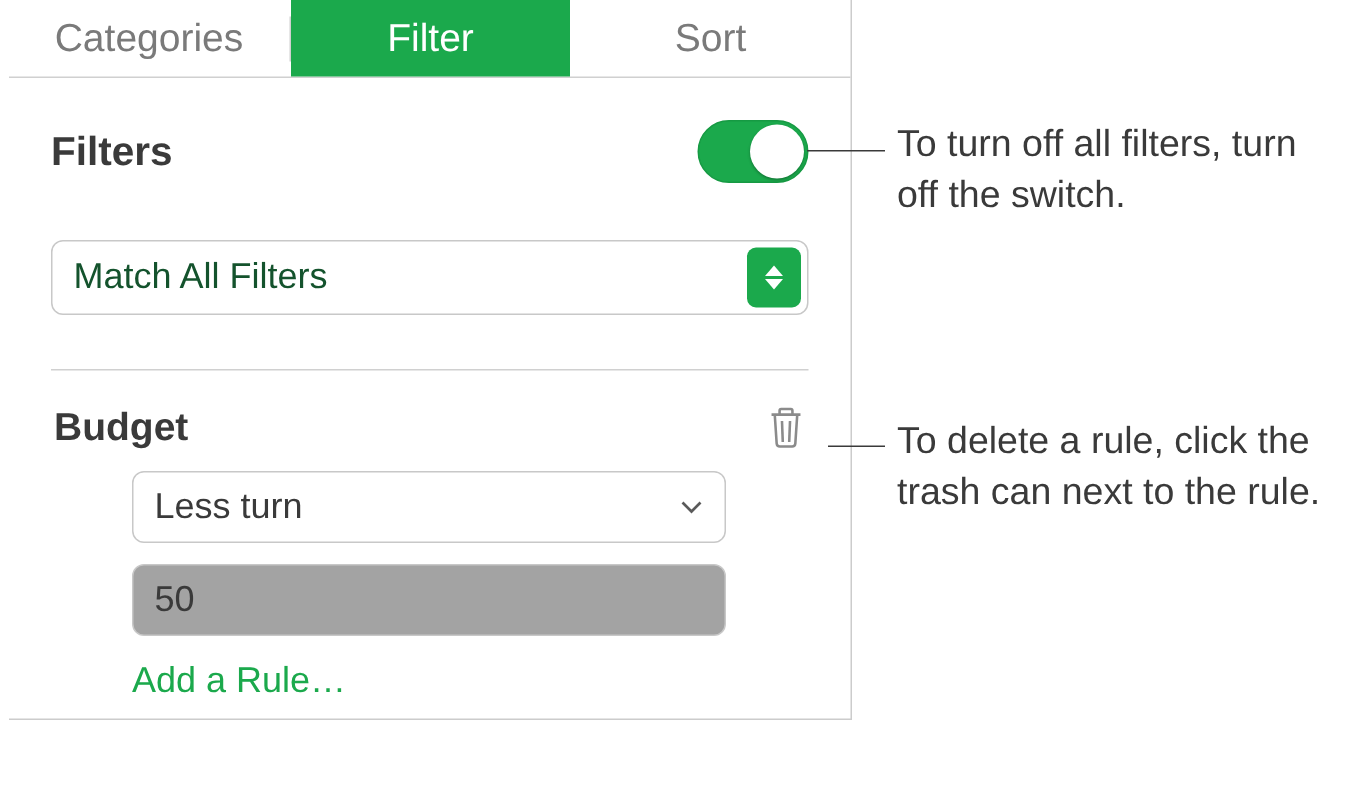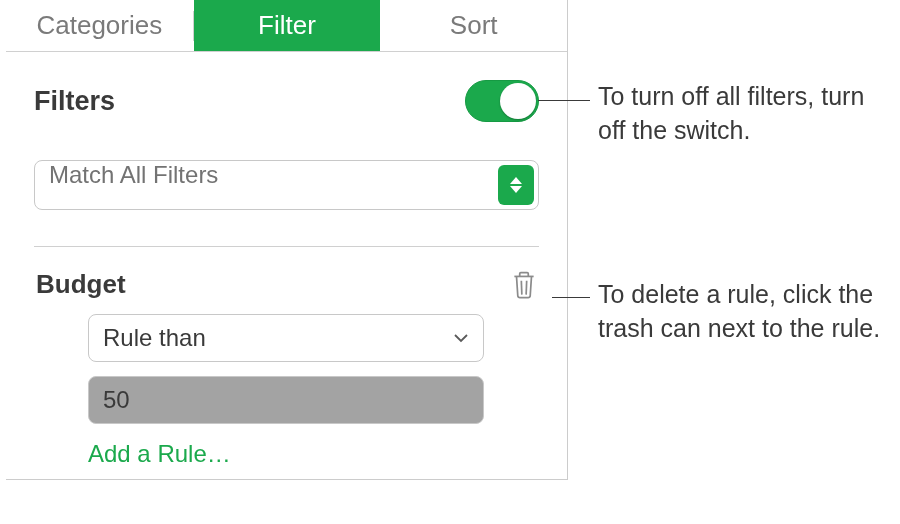--- a/index.html
+++ b/index.html
@@ -74,23 +74,24 @@
     border-radius: 50%;
     box-shadow: 0 1px 2px rgba(0,0,0,0.3);
   }
   .match-select {
     position: relative;
     width: 100%;
     height: 50px;
     border: 1px solid #c8c8c8;
     border-radius: 8px;
     display: flex;
+    align-items: center;
     padding: 0 14px;
     font-size: 24px;
-    color: #737373;
+    color: #14532d;
     cursor: pointer;
     background: #fff;
   }
   .match-select .arrow-btn {
     position: absolute;
     right: 4px; top: 4px;
     width: 36px; height: 40px;
     background: #1ba94c;
     border-radius: 6px;
     display: flex;
@@ -226,21 +227,21 @@
           <path d="M8 6 V3.5 a1 1 0 0 1 1 -1 h6 a1 1 0 0 1 1 1 V6"></path>
           <path d="M5 6 l1.2 18 a2 2 0 0 0 2 1.8 h7.6 a2 2 0 0 0 2 -1.8 L19 6"></path>
           <line x1="9.5" y1="10" x2="10" y2="23"></line>
           <line x1="14.5" y1="10" x2="14" y2="23"></line>
         </svg>
       </div>
     </div>
 
     <div class="rule-body">
       <div class="select">
-        <span>Rule than</span>
+        <span>Less turn</span>
         <span class="chev">
           <svg viewBox="0 0 16 16" width="16" height="16">
               <path d="M2 5 l6 6 l6 -6" fill="none" stroke="#5a5a5a" stroke-width="1.8"></path>
             </svg>
         </span>
       </div>
       <input class="input" value="50" style="">
       <div class="add-rule">Add a Rule…</div>
     </div>
   </div>

